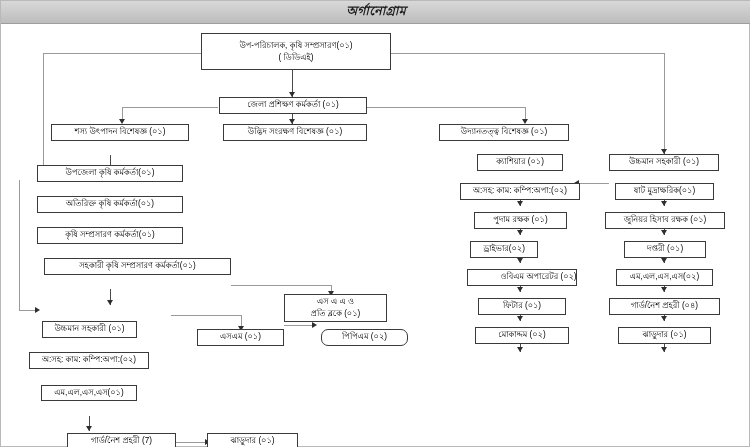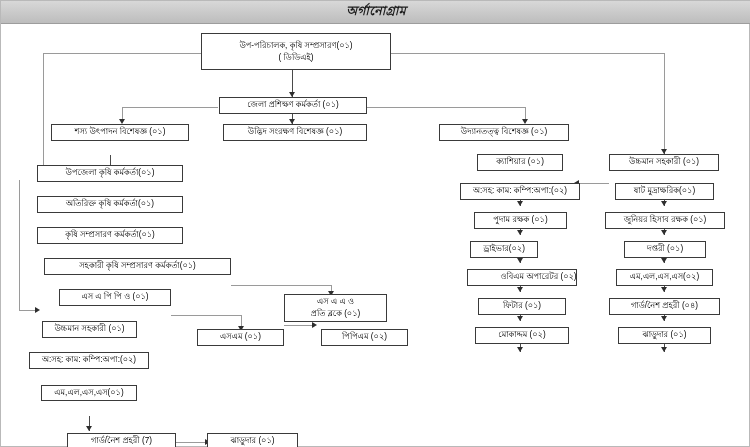--- a/index.html
+++ b/index.html
@@ -217,34 +217,31 @@
     </div>
 
     <div class="node" style="left:36px; top:204px; width:146px; height:17px;">
       <span>কৃষি সম্প্রসারণ কর্মকর্তা(০১)</span>
     </div>
 
     <div class="node" style="left:43px; top:235px; width:187px; height:17px;">
       <span>সহকারী কৃষি সম্প্রসারণ কর্মকর্তা(০১)</span>
     </div>
 
-    <div class="node" style="left:58px; top:266px; width:112px; height:17px;">
-      <span>এস এ পি পি ও (০১)</span>
-    </div>
 
     <div class="node two-line" style="left:283px; top:271px; width:103px; height:28px;">
       <span class="ln">এস এ এ ও</span>
       <span class="ln">প্রতি ব্লকে (০১)</span>
     </div>
 
     <div class="node" style="left:196px; top:306px; width:87px; height:17px;">
       <span>এসএম (০১)</span>
     </div>
 
-    <div class="node" style="left:320px; top:306px; width:87px; height:17px;">
+    <div class="node" style="left:320px; top:306px; width:87px; height:17px;border-radius:7px;">
       <span>পিপিএম (০২)</span>
     </div>
 
     <div class="node" style="left:41px; top:298px; width:95px; height:17px;">
       <span>উচ্চমান সহকারী  (০১)</span>
     </div>
 
     <div class="node" style="left:28px; top:329px; width:120px; height:17px;">
       <span>অ:সহ: কাম: কম্পি:অপা:(০২)</span>
     </div>

